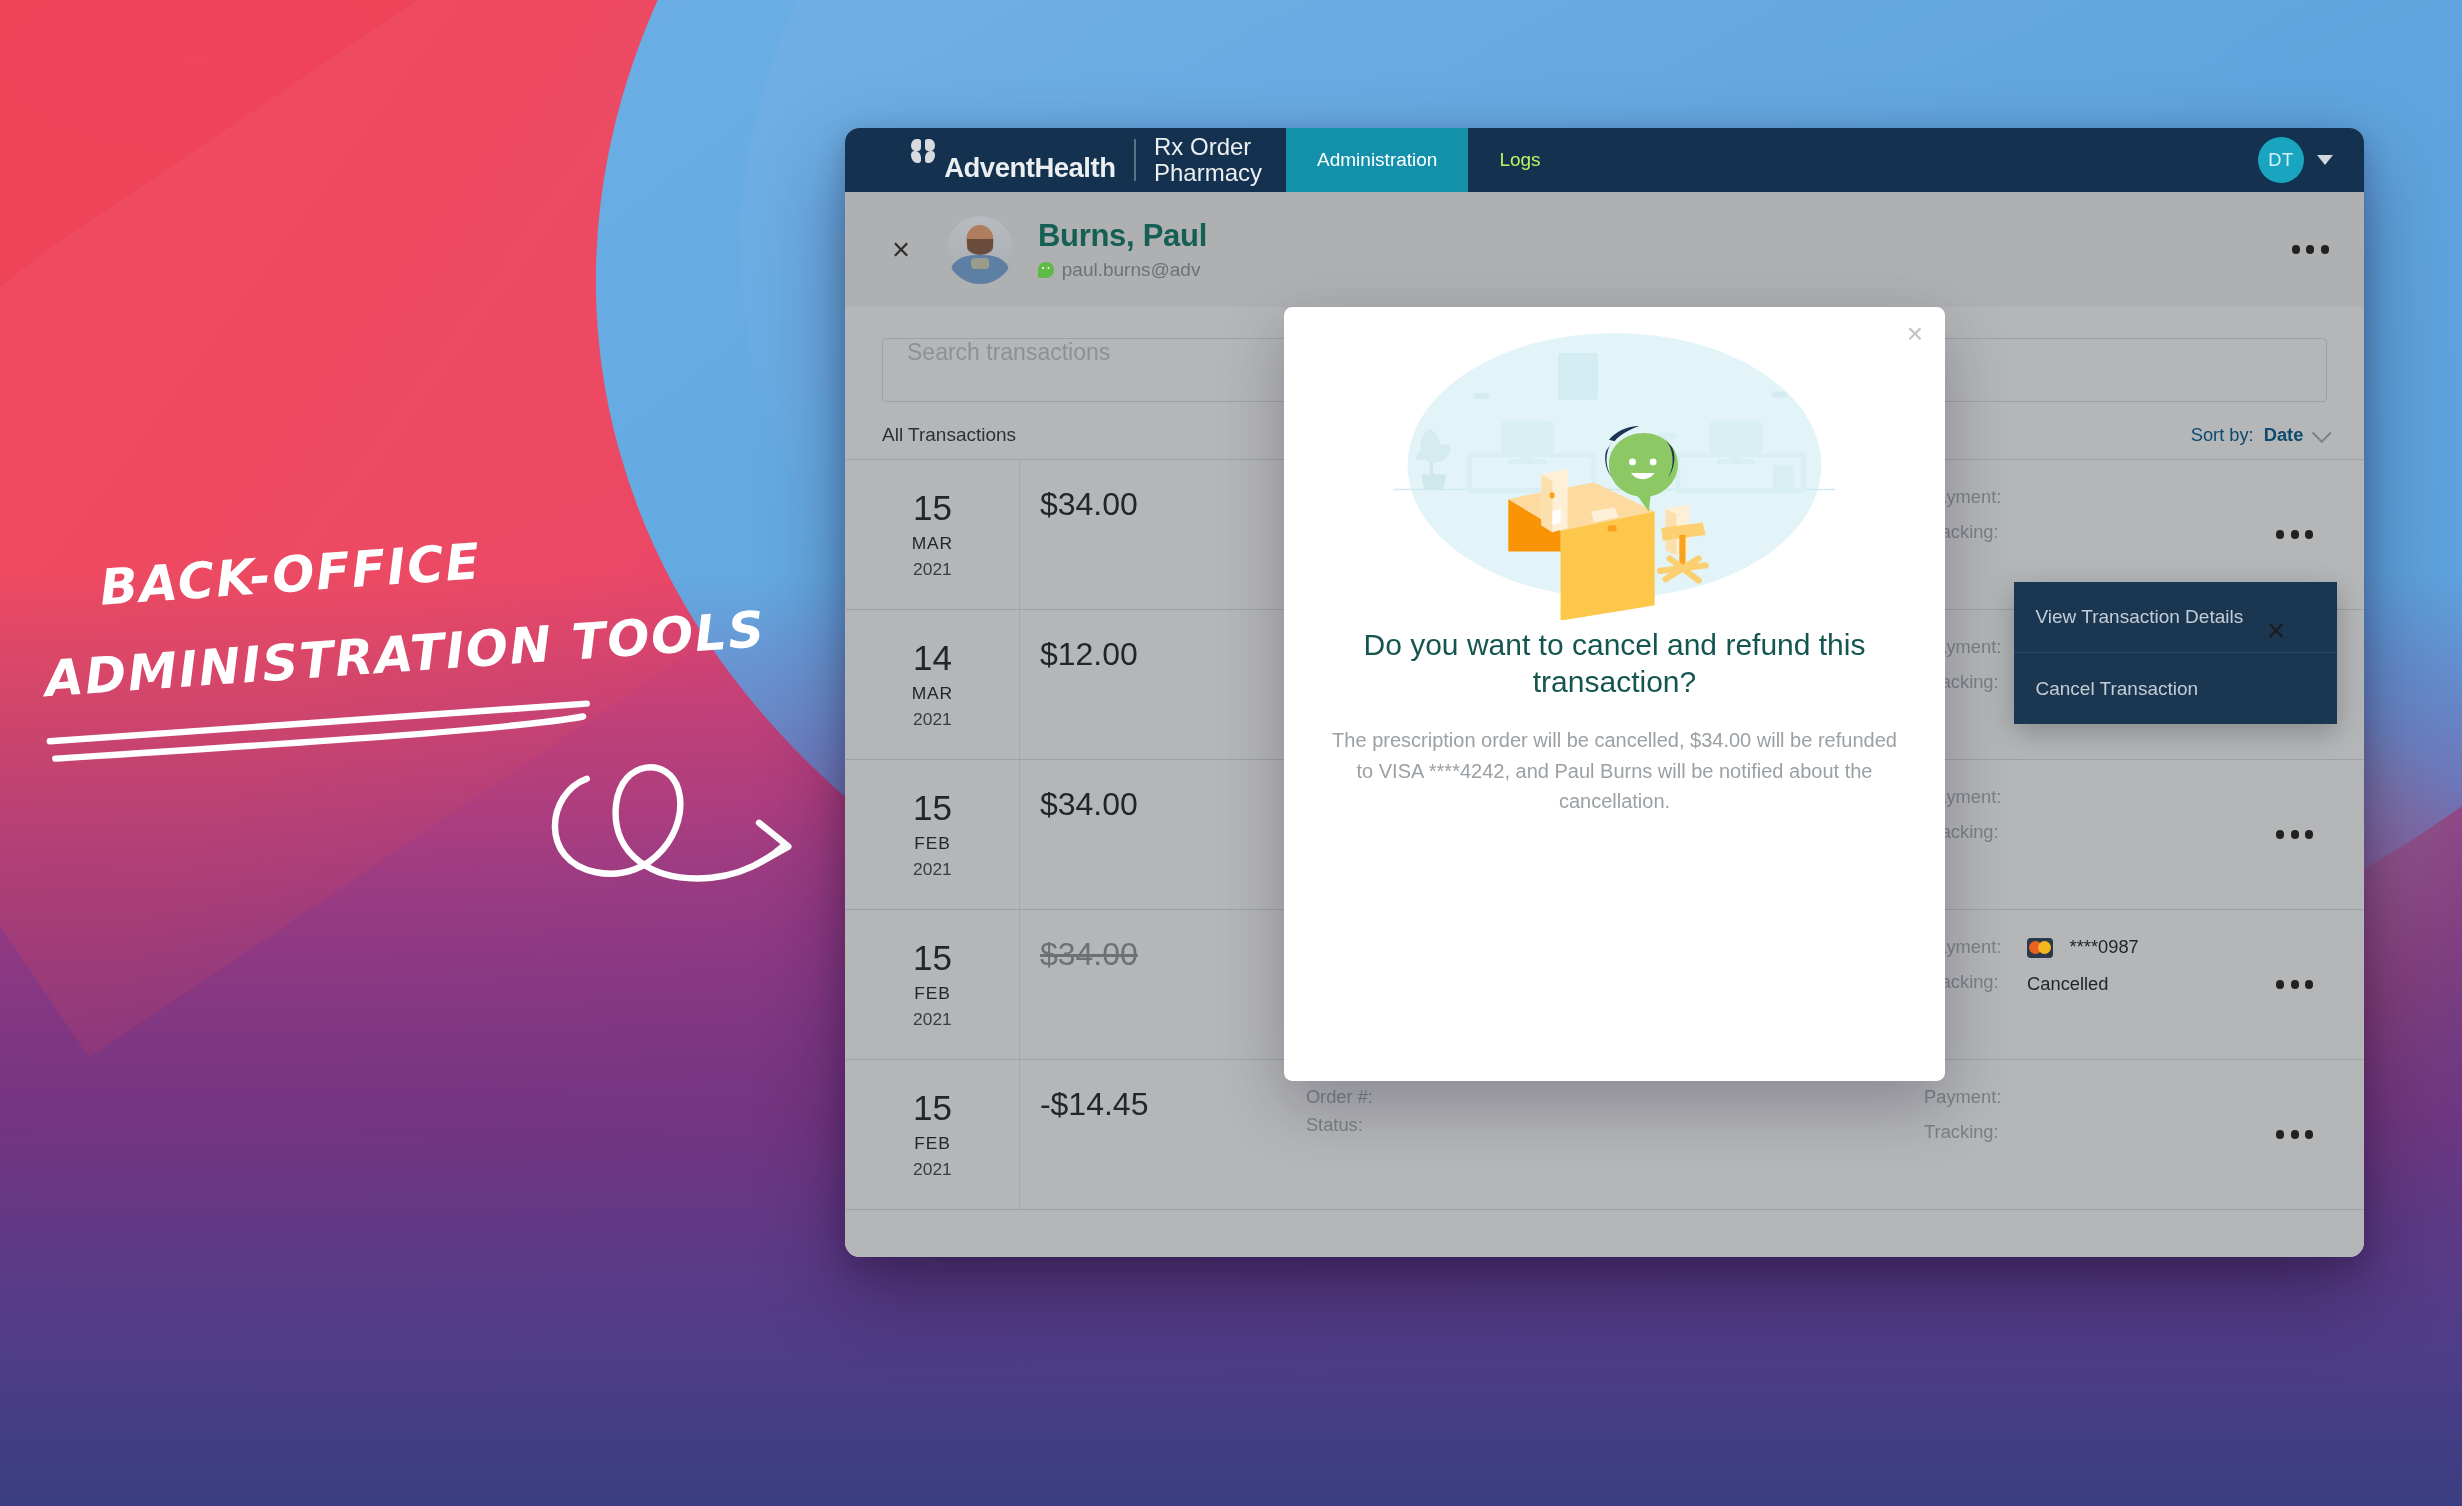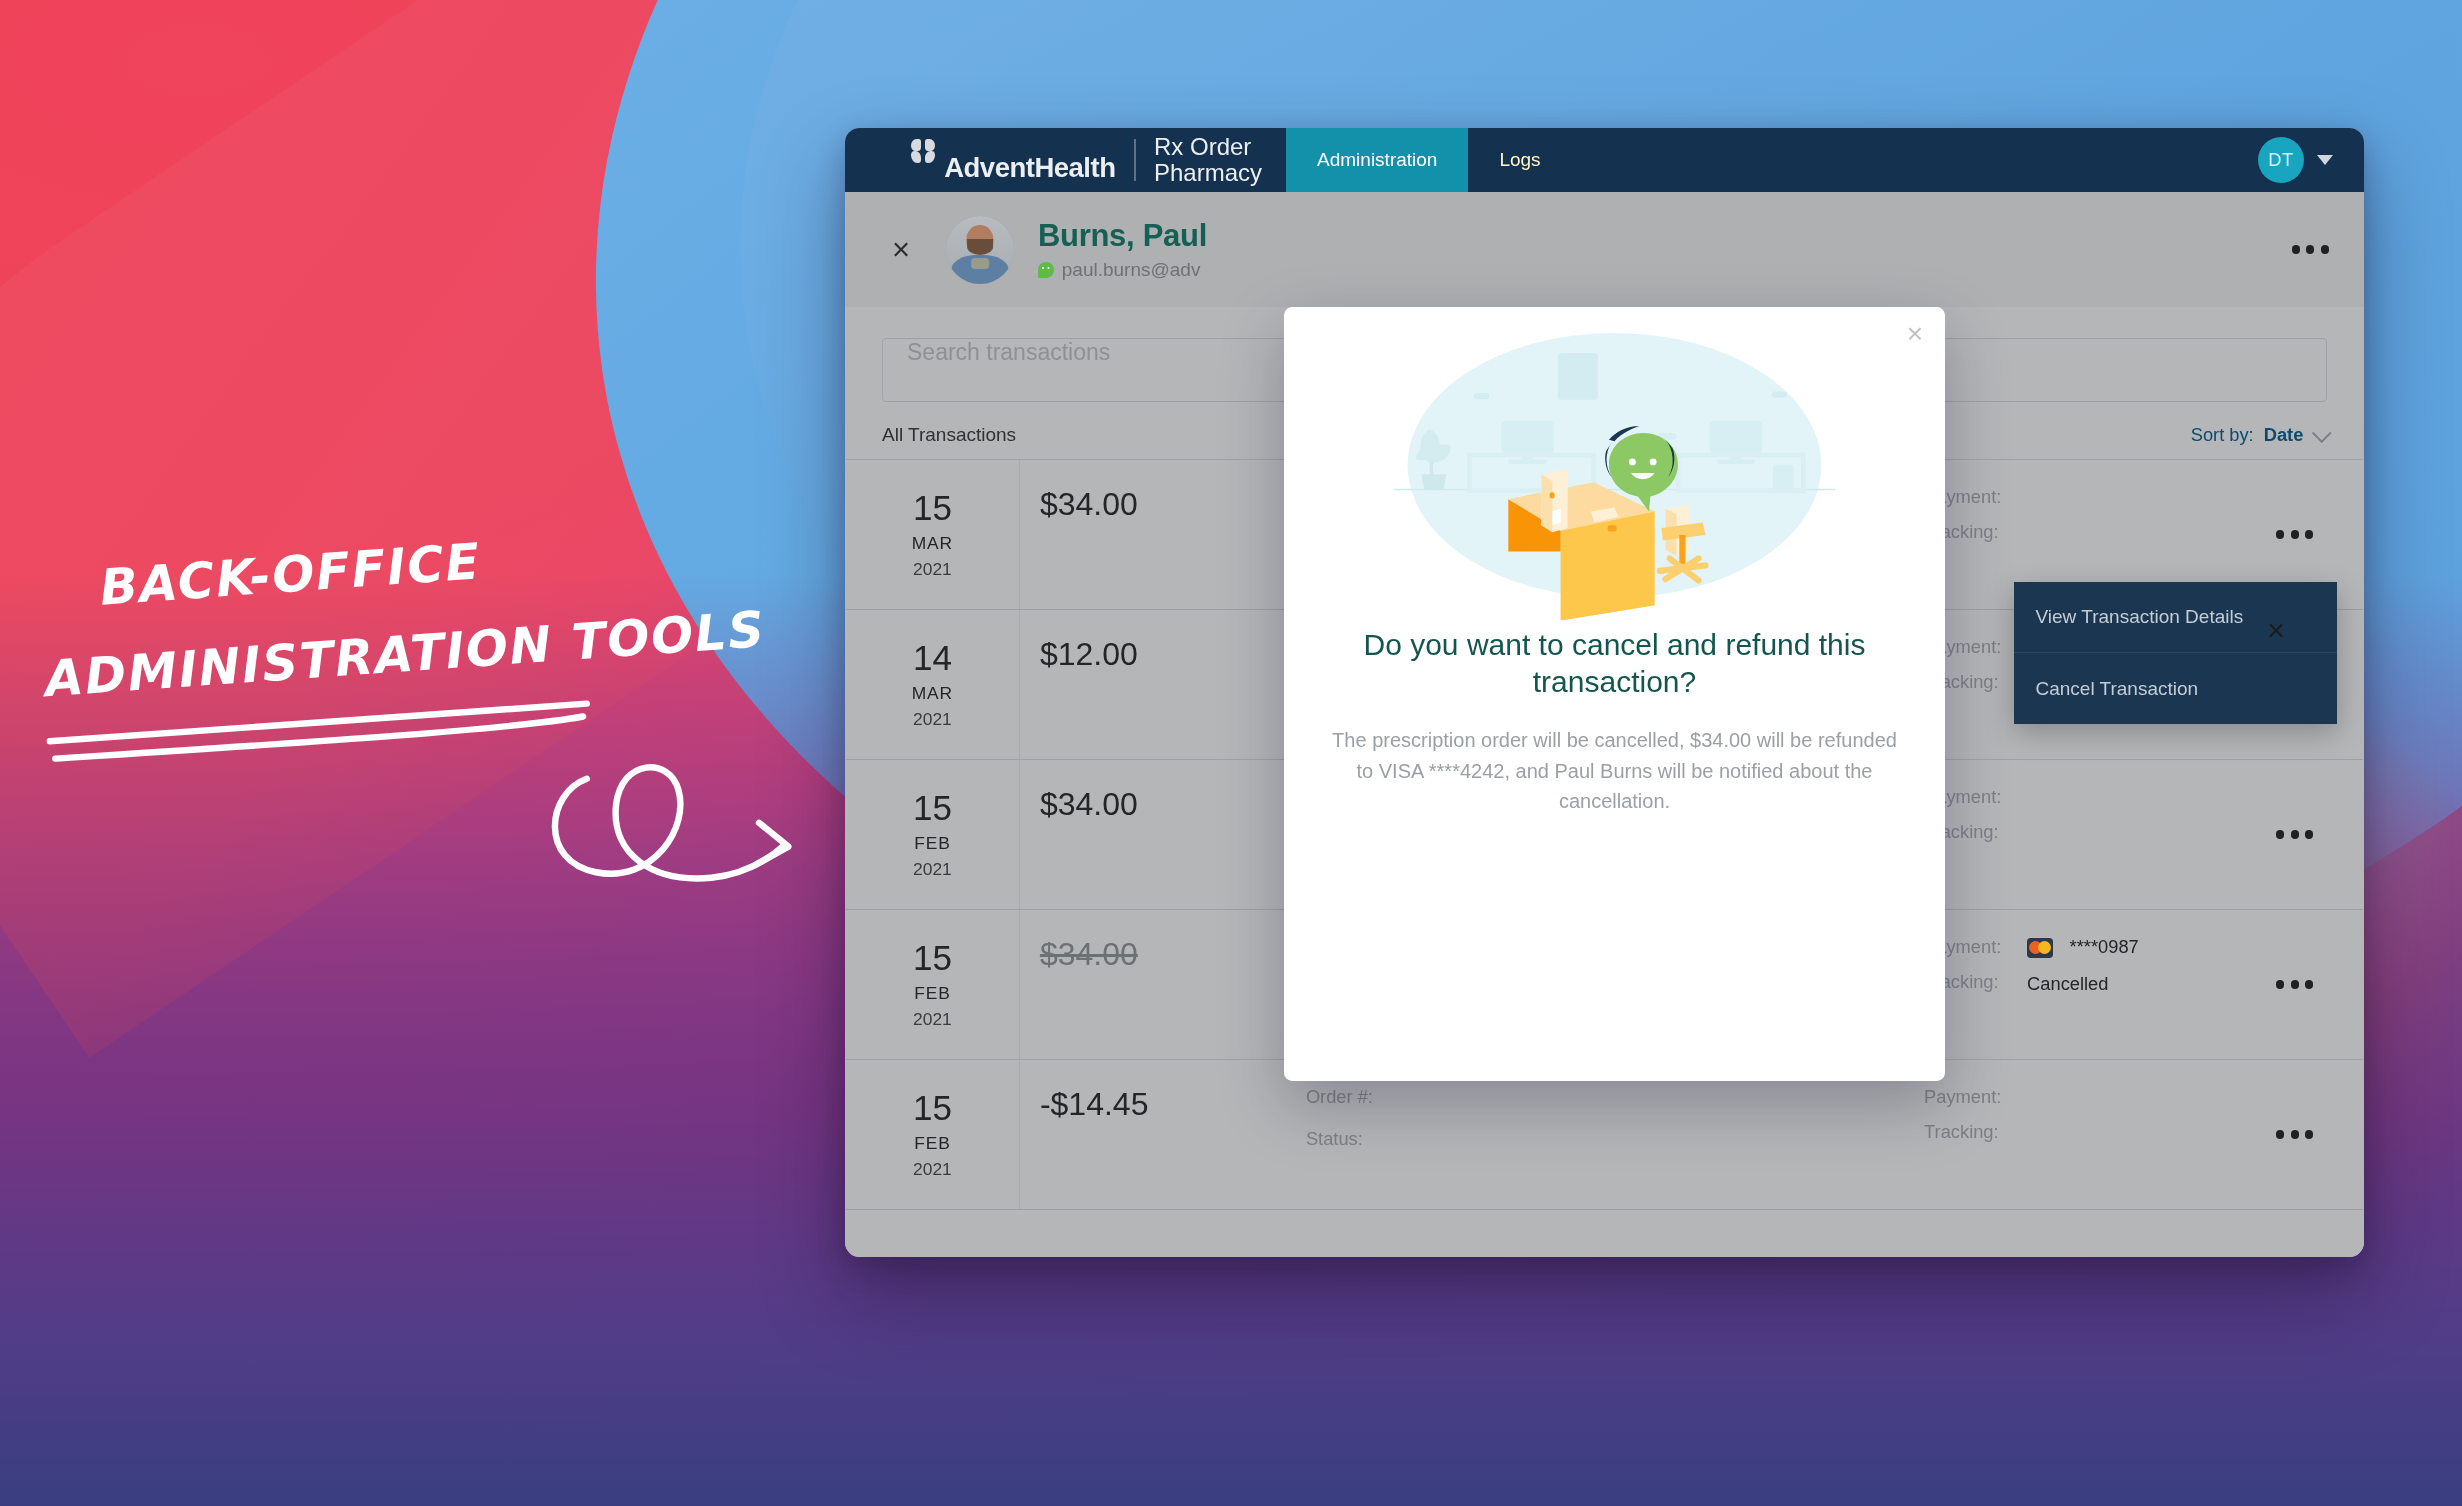--- a/index.html
+++ b/index.html
@@ -81,21 +81,21 @@
   .clover span:nth-child(1){ left:0; top:0; border-radius:70% 30% 40% 60%; }
   .clover span:nth-child(2){ right:0; top:0; border-radius:30% 70% 60% 40%; }
   .clover span:nth-child(3){ left:0; bottom:0; border-radius:40% 60% 30% 70%; }
   .clover span:nth-child(4){ right:0; bottom:0; border-radius:60% 40% 70% 30%; }
   .advent-text { color:#eceff1; font-size:27.5px; font-weight:bold; letter-spacing:-0.5px; line-height:1; }
   .brand-divider { width:1.8px; height:42px; background:#5c7186; margin:0 3.7px; }
   .rxplus { color:#eceff1; font-size:24px; line-height:1.08; font-weight:400; }
 
   .navtab {
     display:flex; align-items:center; padding:0 31px;
-    color:#fef9c3; font-size:19px; cursor:default;
+    color:#bef264; font-size:19px; cursor:default;
   }
   .navtab.active { background:#1391ab; color:#ffffff; }
   .nav-right { margin-left:auto; display:flex; align-items:center; gap:13px; padding-right:31px; }
   .avatar-circle {
     width:46px; height:46px; border-radius:50%; background:#19a4c0;
     color:#d6f1f7; display:flex; align-items:center; justify-content:center;
     font-size:18.3px; letter-spacing:0.5px;
   }
   .caret { width:0;height:0;border-left:8.2px solid transparent;border-right:8.2px solid transparent;border-top:10px solid #cfd8de; }
 
@@ -163,21 +163,21 @@
     border-right:0.9px solid #a8aaac; color:#232527;
   }
   .tx-day { font-size:35px; font-weight:300; line-height:1.1; }
   .tx-mon { font-size:17.4px; letter-spacing:0.9px; margin-top:5.5px; }
   .tx-year { font-size:17.4px; margin-top:4.6px; color:#3a3c3e; }
   .tx-mid { flex:1; display:flex; padding:27.5px 0 0 0; }
   .tx-amount-col { width:266px; padding-left:20px; }
   .tx-amount { font-size:32px; font-weight:300; color:#232527; line-height:1; }
   .tx-amount.struck { text-decoration:line-through; color:#6c7174; }
   .tx-labels { width:117px; padding-left:20px; font-size:18.3px; color:#7c8084; line-height:1; }
-  .tx-labels div:first-child{ margin-bottom:24px; }
+  .tx-labels div:first-child{ margin-bottom:10px; }
   .tx-values { flex:1; font-size:18.3px; color:#232527; line-height:1; }
   .tx-values div:first-child{ margin-bottom:17.4px; }
   .tx-link { color:#2196c9; }
   .tx-pay-col { width:302px; display:flex; font-size:18.3px; }
   .tx-pay-labels { color:#7c8084; width:103px; line-height:1; }
   .tx-pay-labels div:first-child{ margin-bottom:17.4px; }
   .tx-pay-values { color:#232527; line-height:1; }
   .tx-pay-values div:first-child{ margin-bottom:17.4px; display:flex; align-items:center; gap:16.5px;}
   .mc-icon { width:26px;height:20px;border-radius:3.7px;background:#2b3a4a;position:relative;flex:none;display:inline-block;}
   .mc-icon::before,.mc-icon::after{content:"";position:absolute;top:3.7px;width:13px;height:13px;border-radius:50%;}

